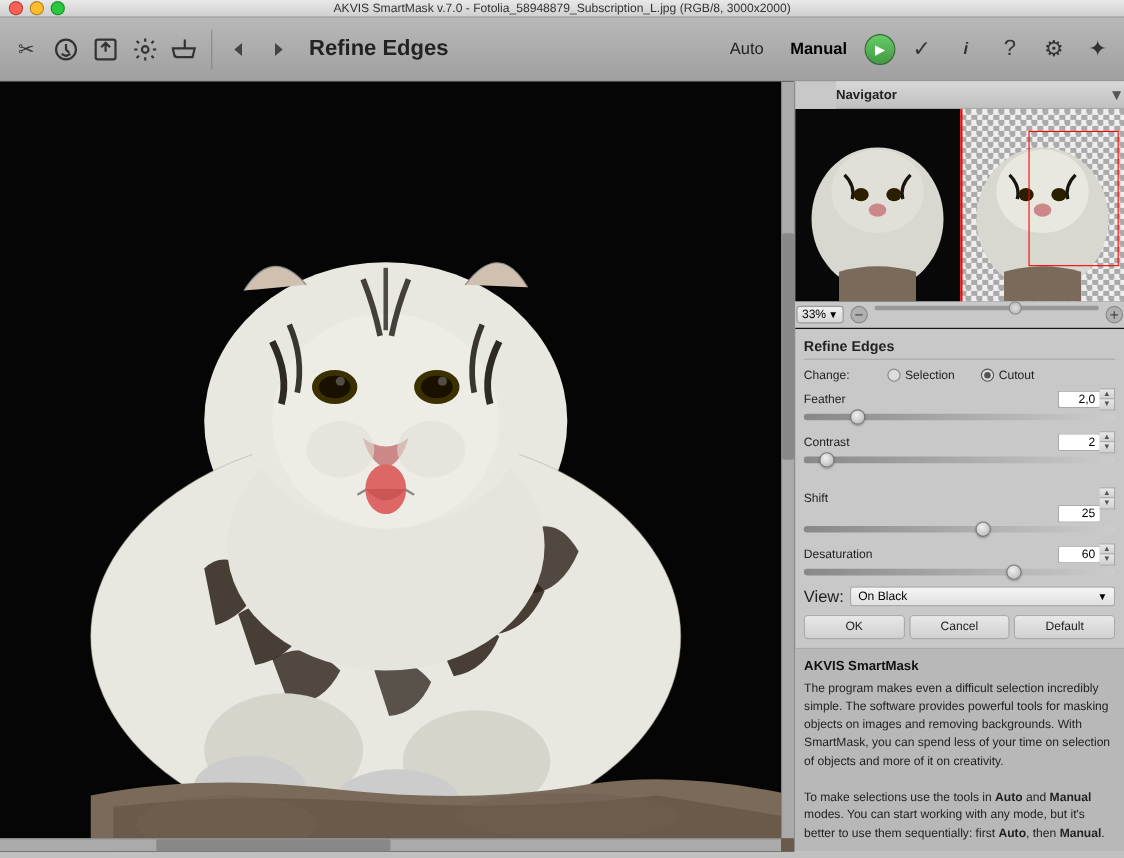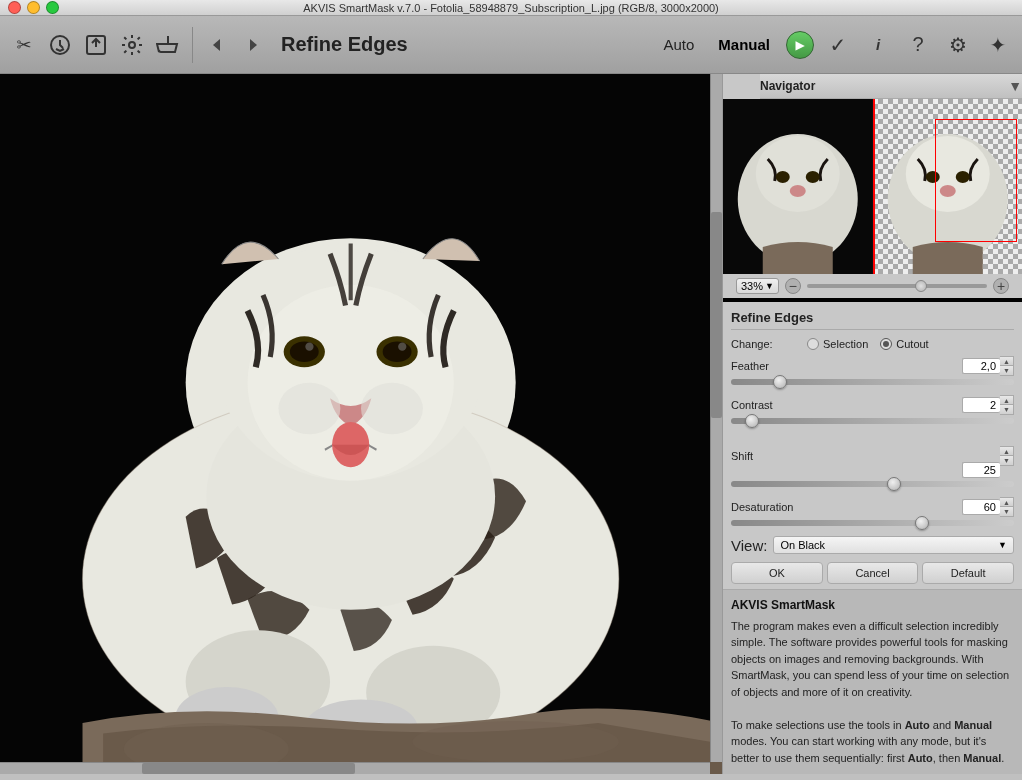--- a/index.html
+++ b/index.html
@@ -225,24 +225,23 @@
       right: 5px;
       top: 20px;
       width: 55%;
       height: 70%;
       z-index: 5;
     }
 
     
     #zoom-bar {
       display: flex;
-      align-items: center;
-      padding: 4px 13px;
+      padding: 4px 1px;
       gap: 6px;
-      border-bottom: 4px solid #000000;
+      border-bottom: 1px solid #000000;
       background: #c8c8c8;
     }
     #zoom-select {
       background: linear-gradient(to bottom, #f0f0f0, #d8d8d8);
       border: 1px solid #999;
       border-radius: 3px;
       padding: 1px 4px;
       font-size: 11px;
       cursor: pointer;
       display: flex; align-items: center; gap: 2px;
@@ -298,21 +297,21 @@
       gap: 6px;
     }
     .panel-label {
       font-size: 11px;
       color: #222;
       min-width: 70px;
     }
     .radio-group {
       display: flex;
       align-items: center;
-      gap: 12px;
+      gap: 24px;
       flex: 1;
     }
     .radio-item {
       display: flex;
       align-items: center;
       gap: 4px;
       font-size: 11px;
       color: #222;
     }
     .radio-circle {

